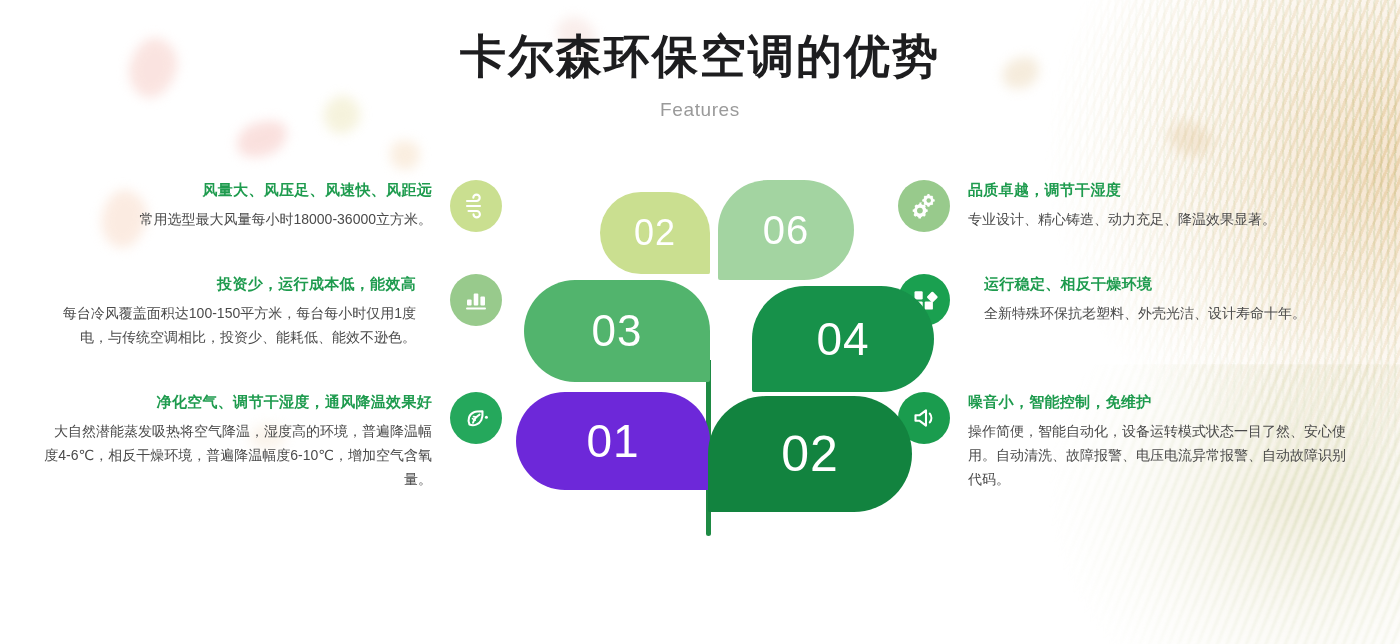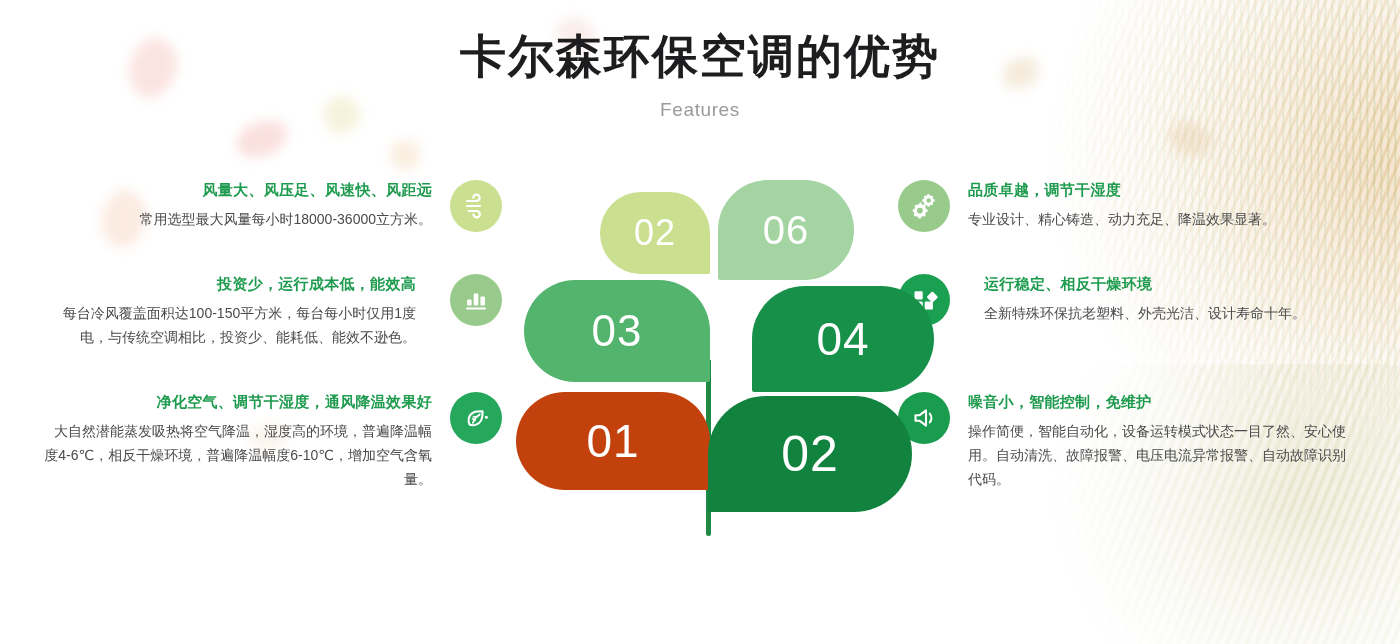--- a/index.html
+++ b/index.html
@@ -256,19 +256,19 @@
   </div>
   <div class="leaf" id="leaf-06" style="background:#a3d4a1;">
     <span class="leaf-num">06</span>
   </div>
   <div class="leaf" id="leaf-03" style="background:#52b46d;">
     <span class="leaf-num">03</span>
   </div>
   <div class="leaf" id="leaf-04" style="background:#17914a;margin-left:44px;">
     <span class="leaf-num">04</span>
   </div>
-  <div class="leaf" id="leaf-01" style="background:#c2410c;">
+  <div class="leaf" id="leaf-01" style="background:#6d28d9;">
     <span class="leaf-num">01</span>
   </div>
   <div class="leaf" id="leaf-02" style="background:#12833f;">
     <span class="leaf-num">02</span>
   </div>
 </div>
 
 </body></html>

